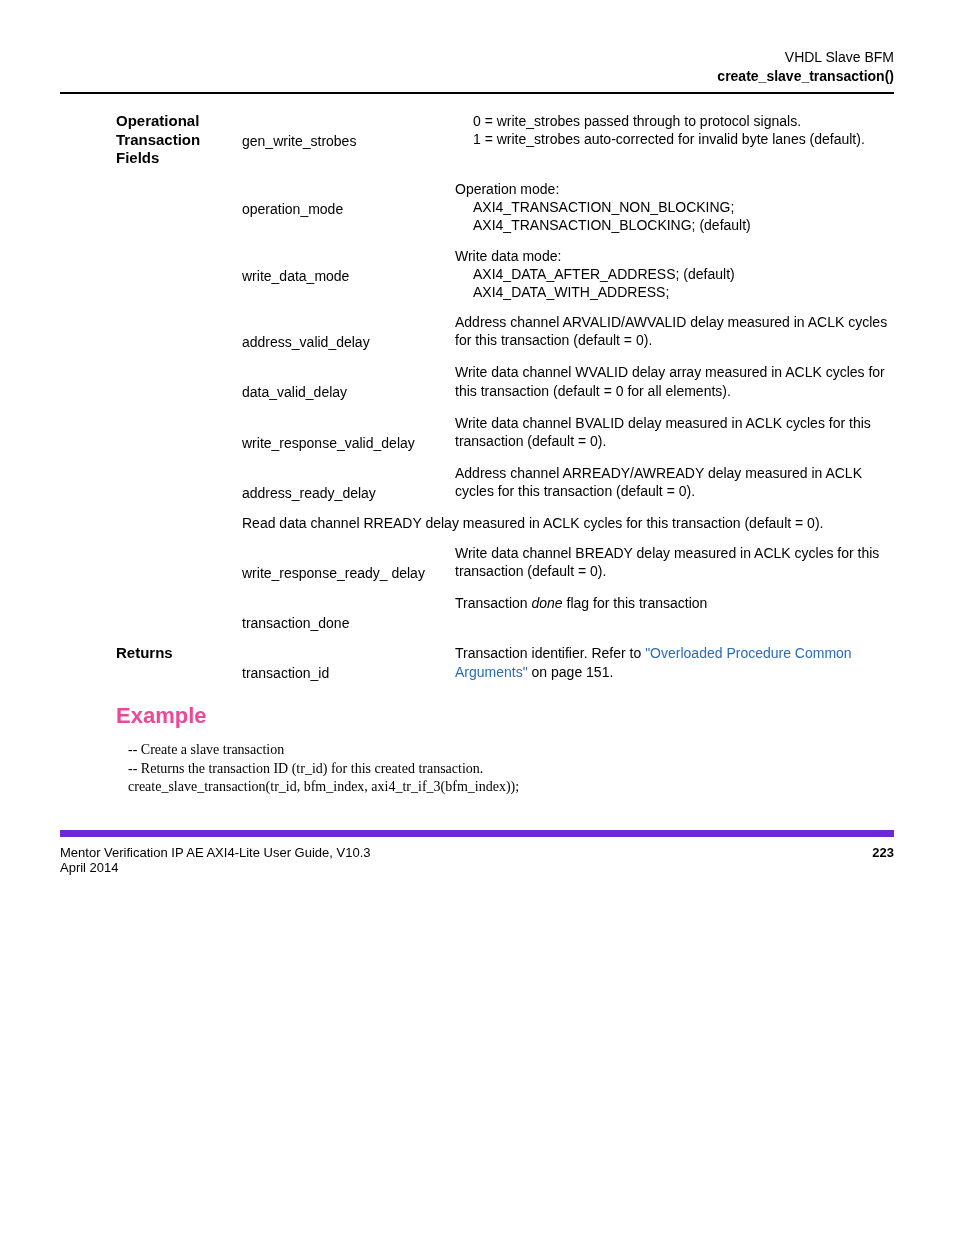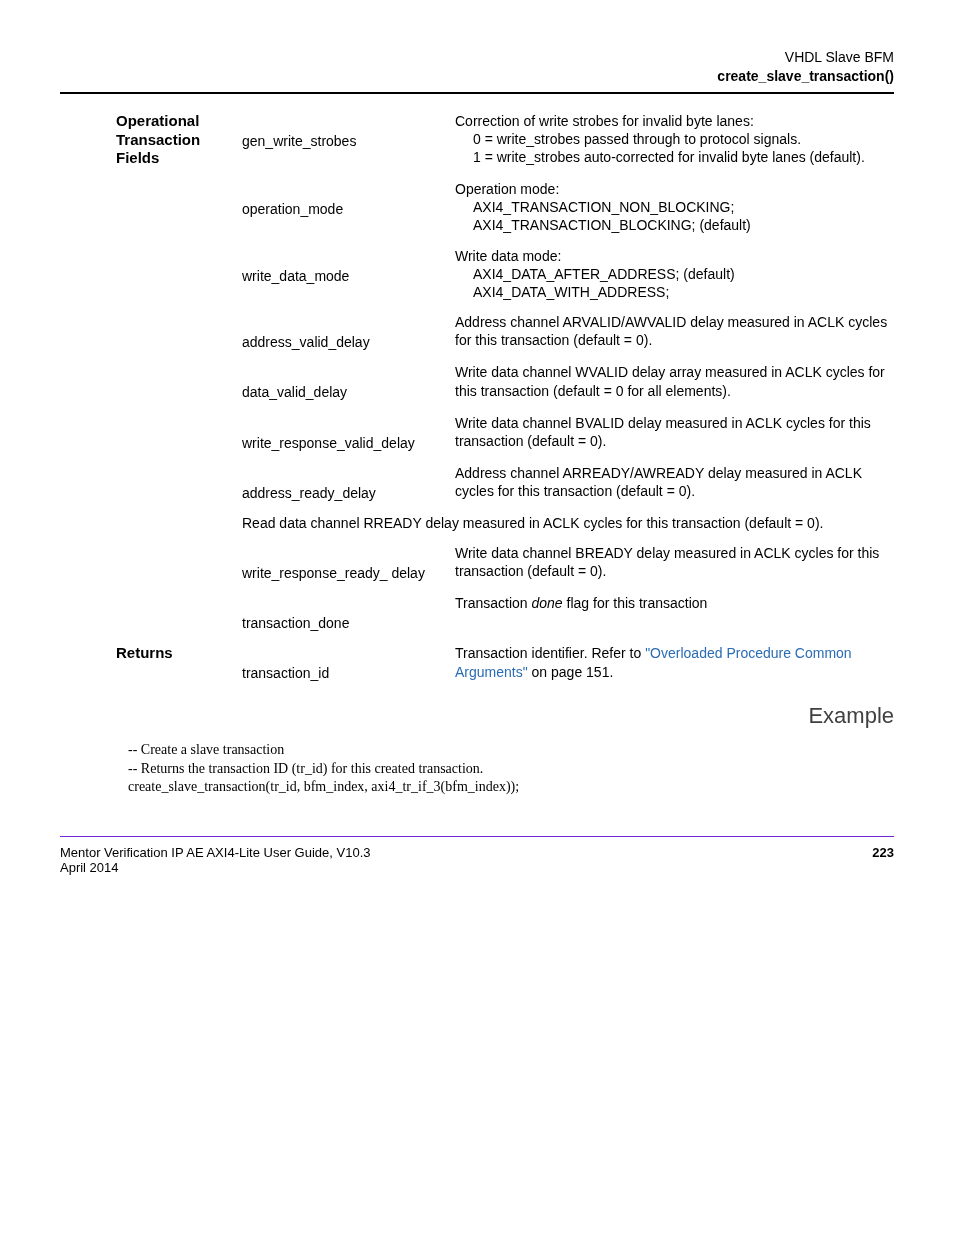--- a/index.html
+++ b/index.html
@@ -51,38 +51,37 @@
     padding-right: 8px;
     margin-top: 20px;
   }
   .col3 {
     flex: 1;
     font-size: 14px;
     line-height: 1.3;
   }
   .indent { padding-left: 18px; display: block; }
   .sec-heading {
-    color: #404040;
+    color: #ec4899;
     font-size: 22px;
-    font-weight: normal;
+    font-weight: bold;
     margin: 20px 0 12px 0;
-    text-align: right;
   }
   pre.code {
     font-family: Liberation Serif, serif;
     font-size: 14px;
     margin: 0 0 0 12px;
     white-space: pre;
     line-height: 1.35;
   }
   .link { color: #2a6cb5; }
   .italic { font-style: italic; }
   .footer {
     margin-top: auto;
-    border-top: 1px solid #6d28d9;
+    border-top: 7px solid #6d28d9;
     padding-top: 8px;
     display: flex;
     justify-content: space-between;
     font-size: 13px;
   }
   .footer .right { font-weight: bold; }
 </style>
 </head>
 <body>
 
@@ -93,21 +92,20 @@
     <div class="line2">create_slave_transaction()</div>
   </div>
   <hr class="hr-top">
 
   <div class="content">
 
     <div class="row">
       <div class="col1">Operational Transaction Fields</div>
       <div class="col2">gen_write_strobes</div>
       <div class="col3">
-        <span>Correction of write strobes for invalid byte lanes:</span>
         <span class="indent">0 = write_strobes passed through to protocol signals.</span>
         <span class="indent">1 = write_strobes auto-corrected for invalid byte lanes (default).</span>
       </div>
     </div>
 
     <div class="row">
       <div class="col1"></div>
       <div class="col2">operation_mode</div>
       <div class="col3">
         <span>Operation mode:</span>

